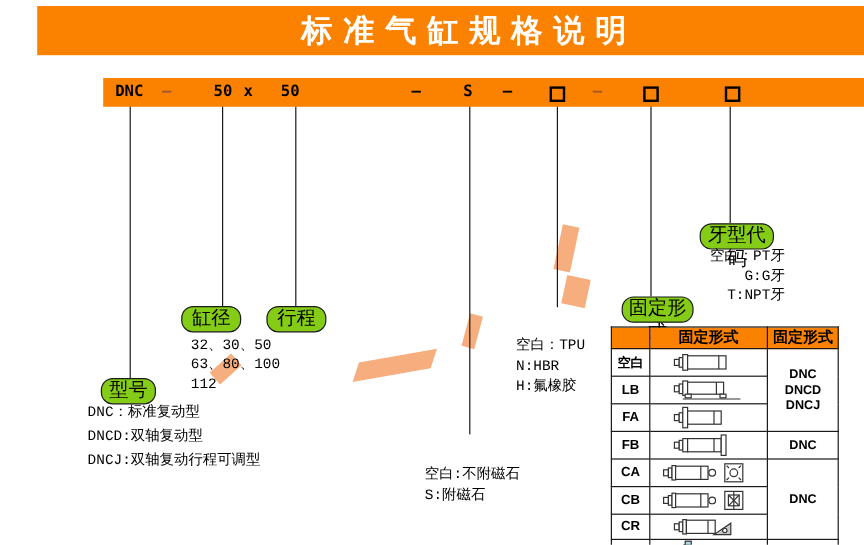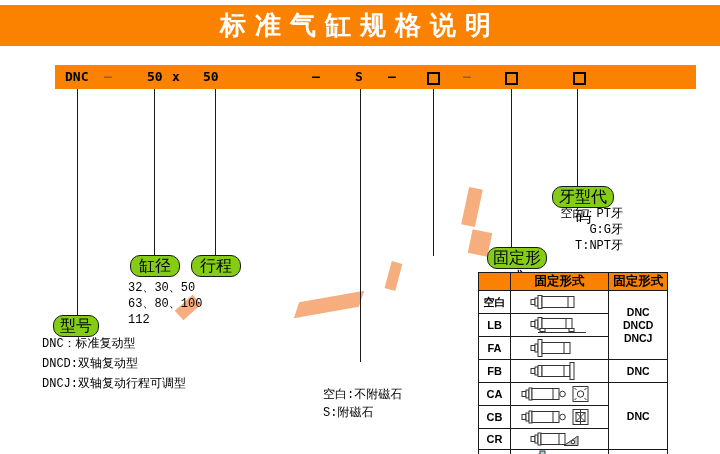--- a/index.html
+++ b/index.html
@@ -4,21 +4,21 @@
 <style>
   html,body{margin:0;padding:0;}
   body{font-family:"Liberation Sans",sans-serif;background:#fff;}
   #stage{position:relative;width:720px;height:454px;background:#fff;overflow:hidden;}
 
   
   .wm{position:absolute;left:122px;top:148px;z-index:0;font-size:152px;font-weight:bold;
       color:#FCDCCB;letter-spacing:18px;white-space:nowrap;line-height:1;}
   .wm-accent{position:absolute;z-index:0;background:#F6AE7E;}
 
-  .layer{position:absolute;inset:0;z-index:1;}
+  .layer{position:absolute;inset:0;z-index:1;margin-left:31px;}
 
   
   .banner{position:absolute;left:0;top:5px;width:720px;height:41px;background:#FB8200;
           display:flex;align-items:center;justify-content:center;}
   .banner span{color:#fff;font-size:26px;font-weight:bold;letter-spacing:9px;}
 
   
   .codebar{position:absolute;left:55px;top:65px;width:641px;height:24px;background:#FB8200;}
   .codebar .ci{position:absolute;top:0;line-height:24px;font-family:"DejaVu Sans Mono",monospace;
                font-size:13px;font-weight:bold;color:#000;}
@@ -80,38 +80,43 @@
 
     <div class="vline" style="left:77px;top:89px;height:226px"></div>
     <div class="vline" style="left:154px;top:89px;height:166px"></div>
     <div class="vline" style="left:215px;top:89px;height:166px"></div>
     <div class="vline" style="left:360px;top:89px;height:273px"></div>
     <div class="vline" style="left:433px;top:89px;height:167px"></div>
     <div class="vline" style="left:511px;top:89px;height:158px"></div>
     <div class="vline" style="left:577px;top:89px;height:97px"></div>
 
     <div class="tag" style="left:53px;top:315px;width:44px">型号</div>
-    <div class="tag" style="left:130px;top:255px;width:48px">缸径</div>
+    <div class="tag" style="left:120px;top:255px;width:48px">缸径</div>
     <div class="tag" style="left:191px;top:255px;width:48px">行程</div>
     <div class="tag" style="left:487px;top:247px;width:58px">固定形式</div>
     <div class="tag" style="left:552px;top:186px;width:60px">牙型代码</div>
 
     <div class="notes" style="left:42px;top:334px;line-height:20px">
       <div>DNC：标准复动型</div>
       <div>DNCD:双轴复动型</div>
       <div>DNCJ:双轴复动行程可调型</div>
     </div>
     <div class="notes" style="left:128px;top:280px;line-height:16px">
       <div>32、30、50</div>
       <div>63、80、100</div>
       <div>112</div>
     </div>
     <div class="notes" style="left:323px;top:386px;line-height:18px">
       <div>空白:不附磁石</div>
       <div>S:附磁石</div>
+    </div>
+    <div class="notes" style="left:399px;top:280px;line-height:17px">
+      <div>空白：TPU</div>
+      <div>N:HBR</div>
+      <div>H:氟橡胶</div>
     </div>
     <div class="notes" style="left:545px;top:206px;width:78px;line-height:16px;text-align:right">
       <div>空白：PT牙</div>
       <div>G:G牙</div>
       <div>T:NPT牙</div>
     </div>
 
     <table class="mount-table">
       <colgroup>
           <col style="width:32px">

